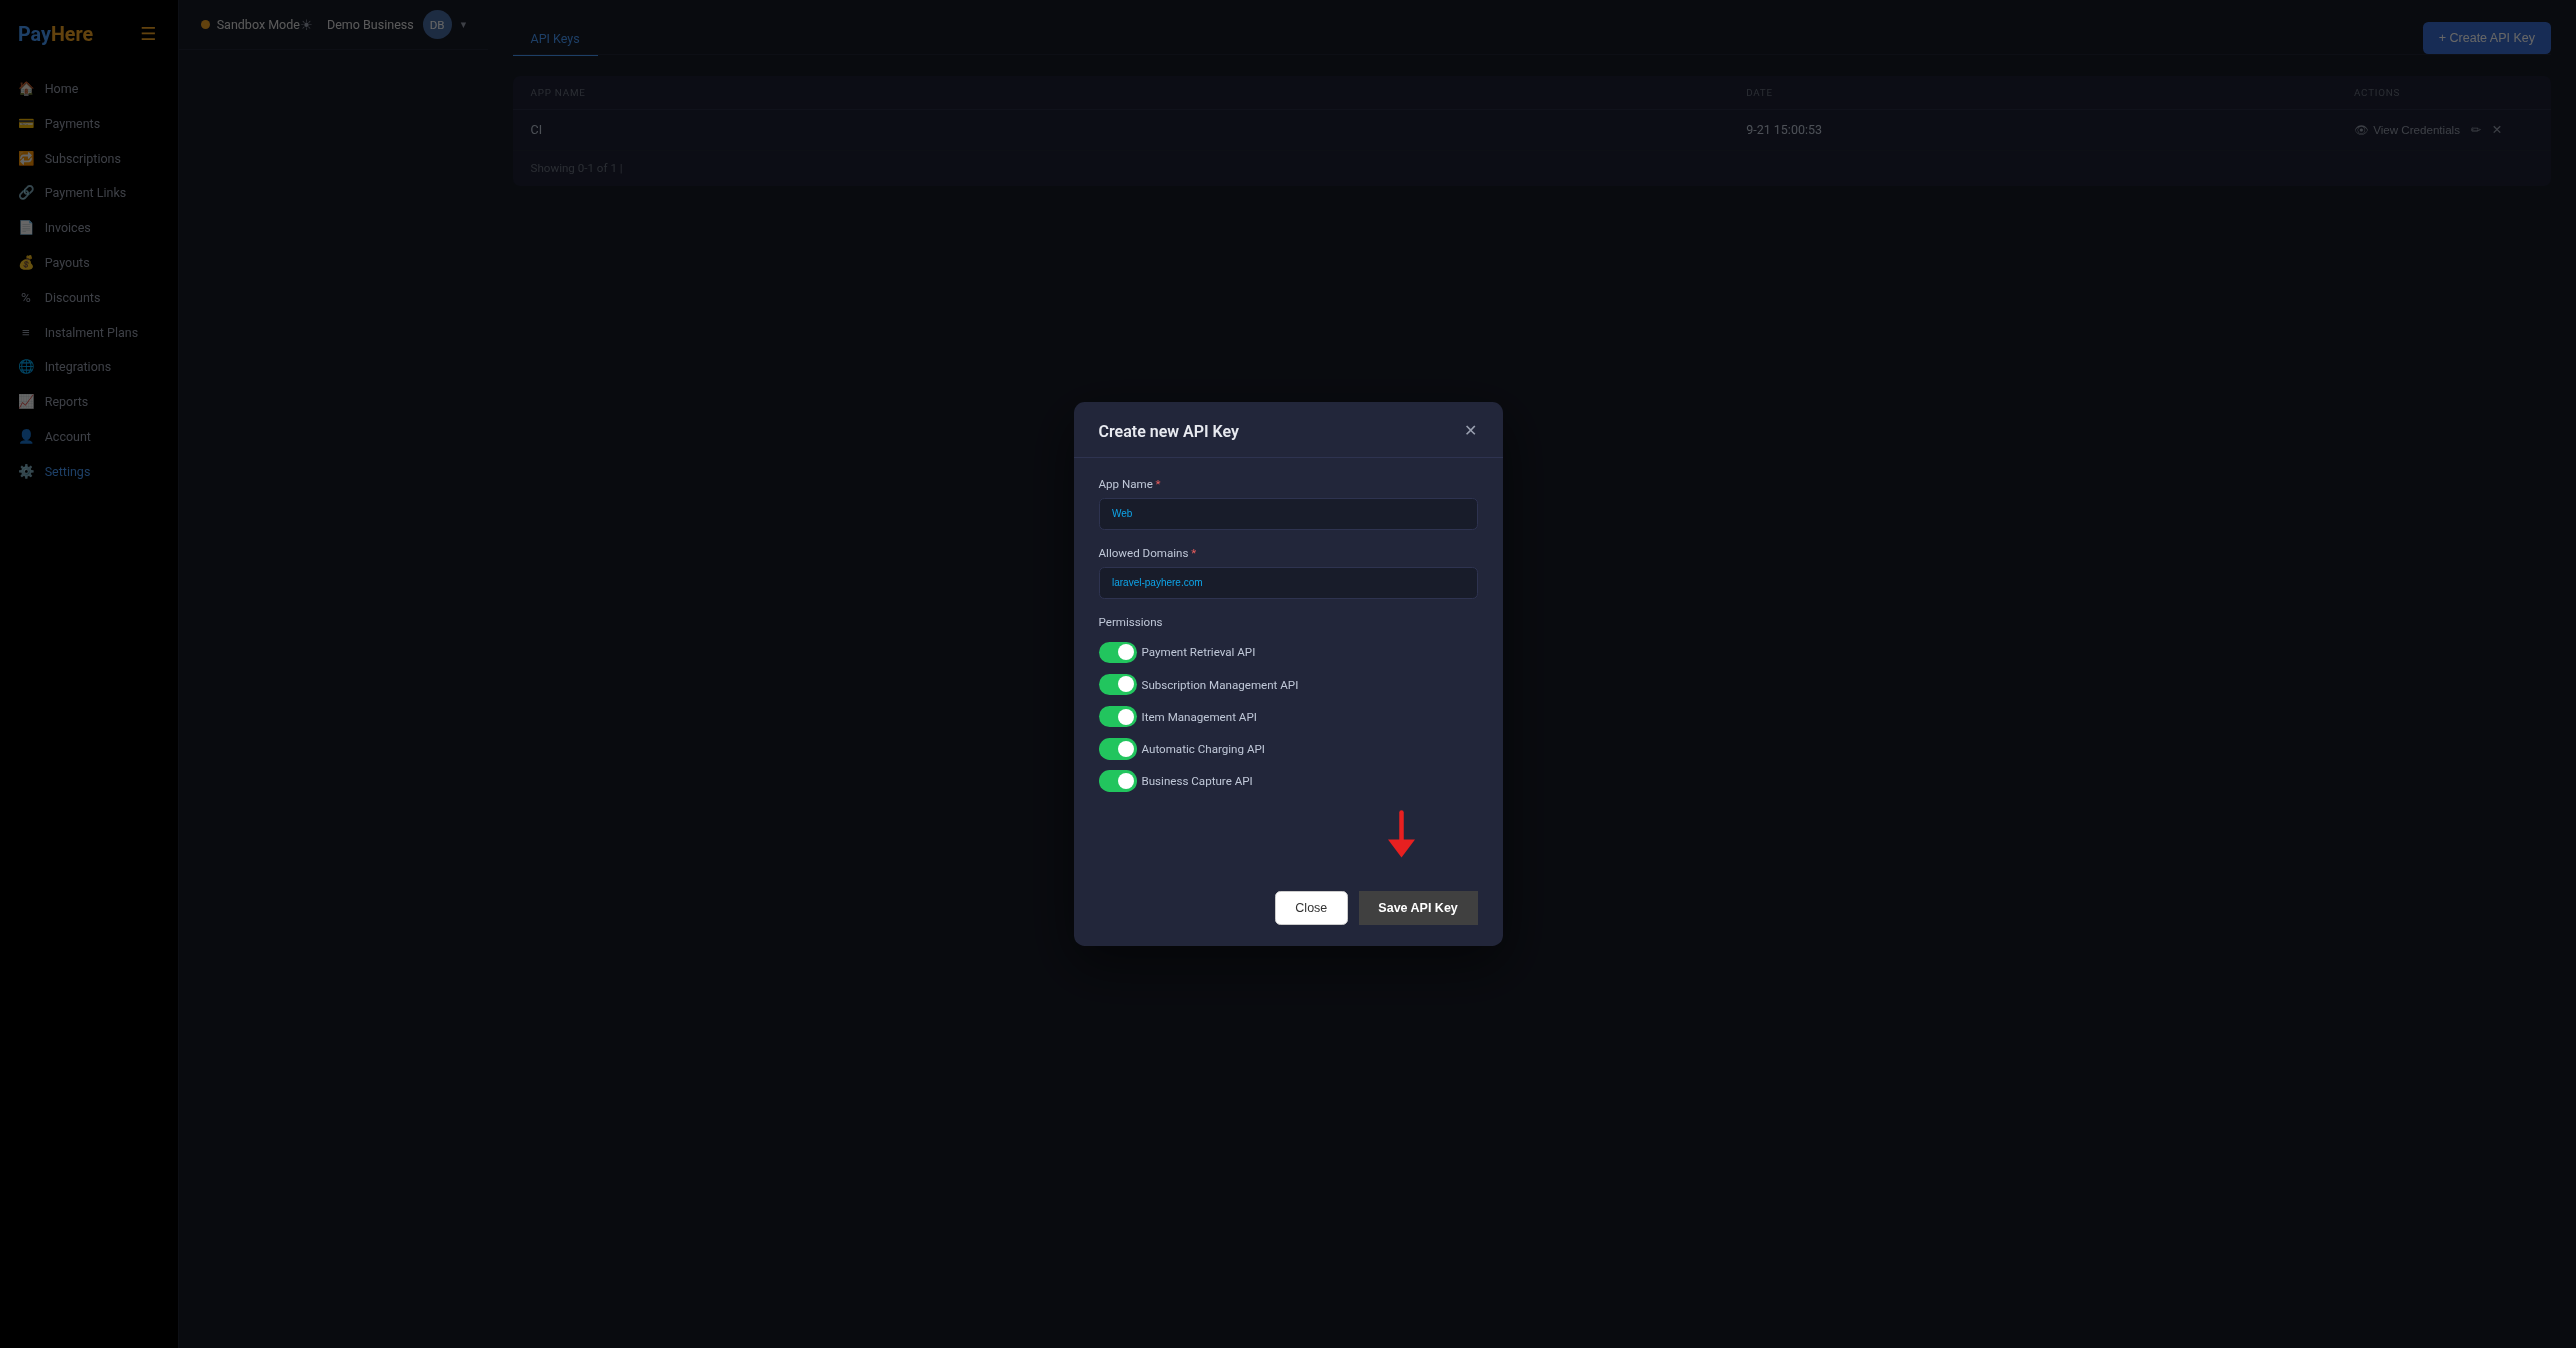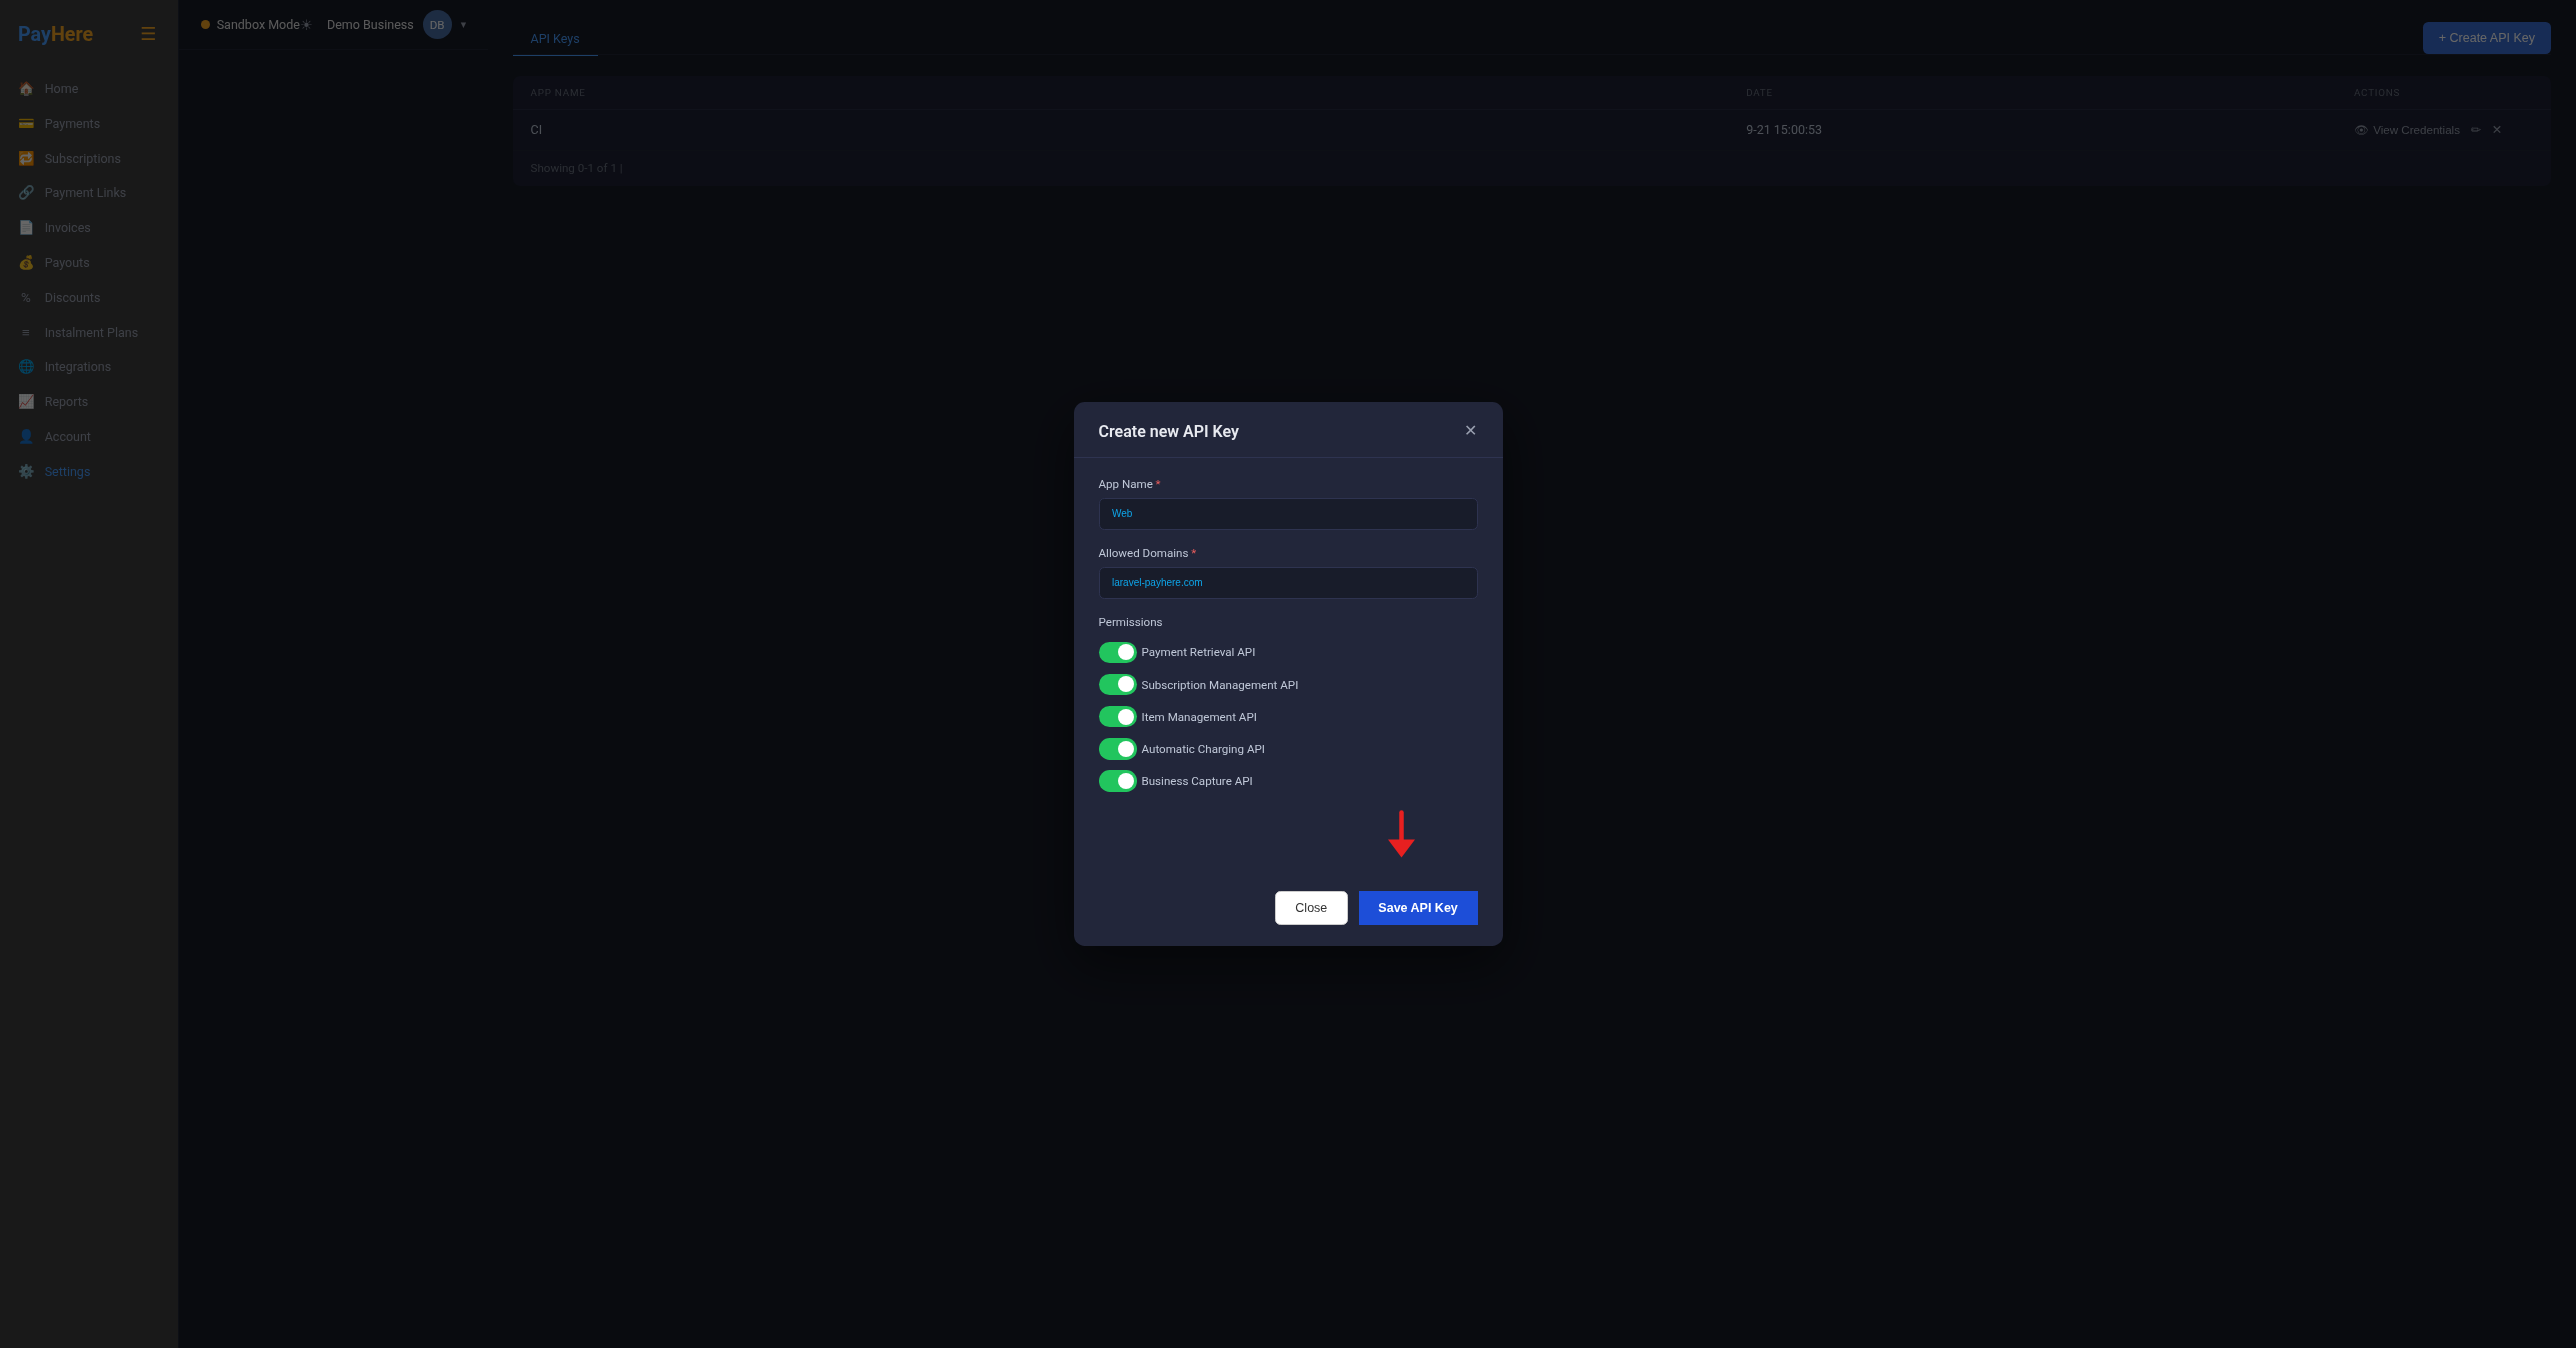--- a/index.html
+++ b/index.html
@@ -9,21 +9,21 @@
       color: #e0e0e0;
       display: flex;
       height: 100vh;
       overflow: hidden;
     }
 
     
     .sidebar {
       width: 179px;
       min-width: 179px;
-      background: #404040;
+      background: #000000;
       display: flex;
       flex-direction: column;
       padding: 0;
       border-right: 0.9px solid #222636;
     }
     .sidebar-logo {
       padding: 19.7px 18px 16px 18px;
       display: flex;
       align-items: center;
       gap: 9px;
@@ -361,21 +361,21 @@
       background: #fff;
       color: #333;
       border: 0.9px solid #ccc;
       border-radius: 5.4px;
       padding: 9px 19.7px;
       font-size: 12.5px;
       cursor: pointer;
       font-weight: 500;
     }
     .btn-save {
-      background: #1d4ed8;
+      background: #404040;
       color: #fff;
       border: none;
       border-radius: 0;
       padding: 9px 19.7px;
       font-size: 12.5px;
       cursor: pointer;
       font-weight: 600;
     }
   </style>
 </head>

